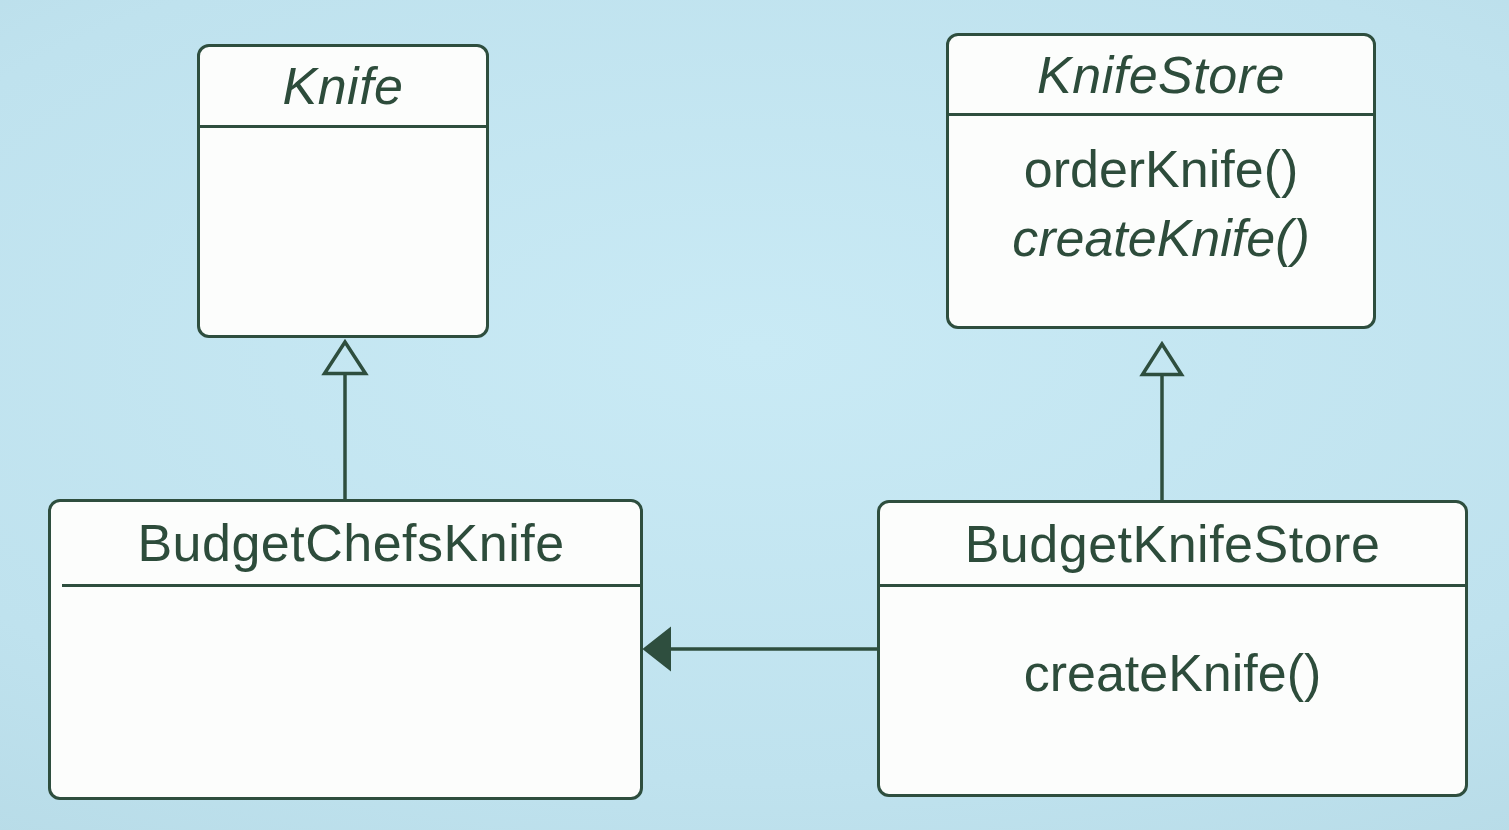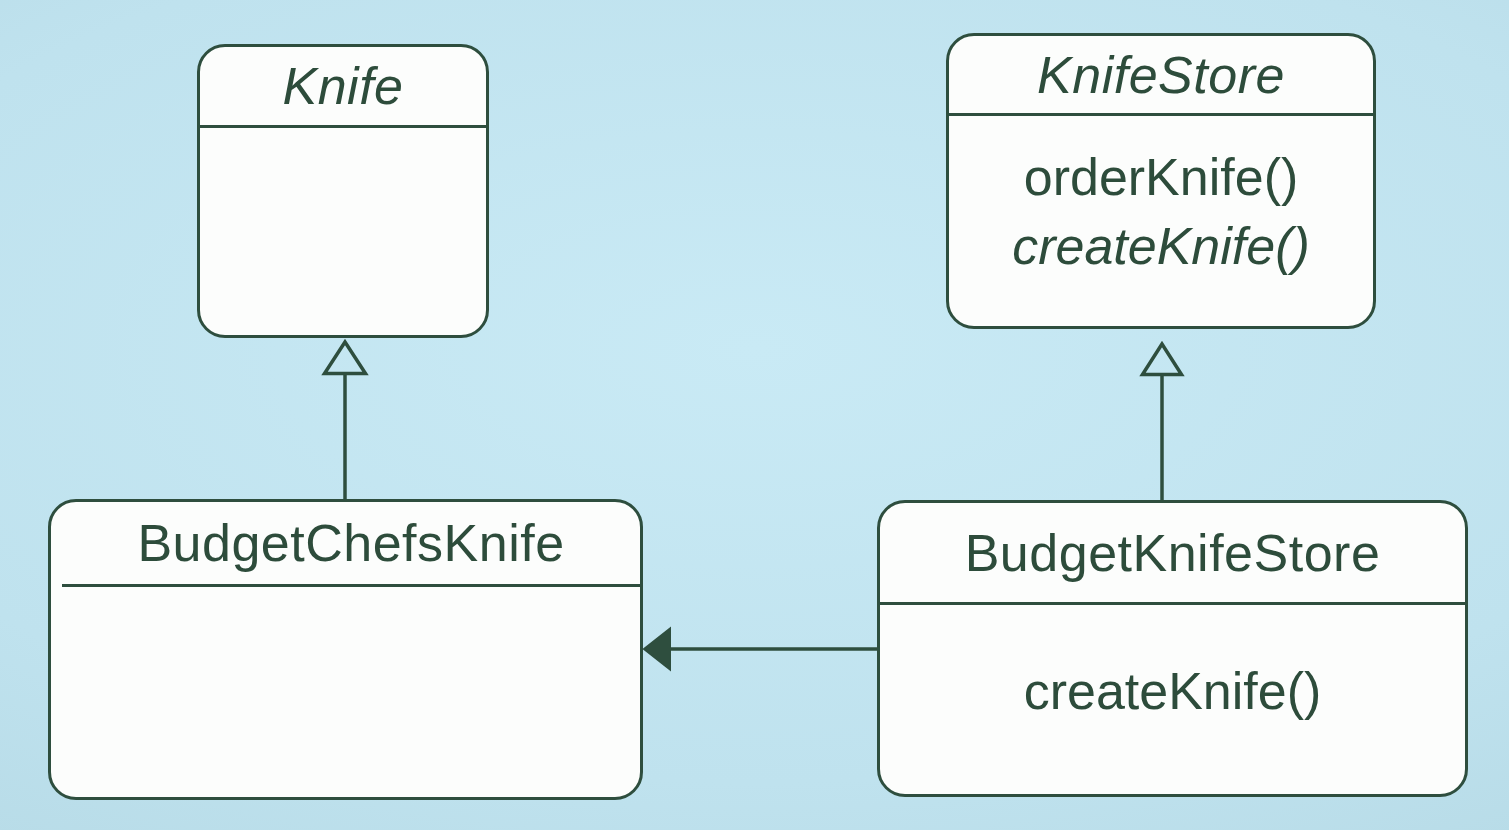--- a/index.html
+++ b/index.html
@@ -20,21 +20,21 @@
     background: radial-gradient(ellipse 115% 95% at 50% 42%,
                 var(--background-center, #c9eaf5) 0%,
                 #bfe2ee 55%,
                 var(--background-edge, #b0d5e1) 100%);
   }
 
   .uml-class {
     position: absolute;
     background: var(--box-fill, #fcfdfc);
     border: 3.5px solid var(--line, #2e4e3e);
-    border-radius: 28px;
+    border-radius: 12px;
     color: var(--text, #2d4c3b);
   }
   .uml-header {
     display: flex;
     align-items: center;
     justify-content: center;
     border-bottom: 3.5px solid var(--line, #2e4e3e);
     font-size: 52px;
     letter-spacing: 0.5px;
     white-space: nowrap;
@@ -48,27 +48,27 @@
     white-space: nowrap;
   }
   .italic { font-style: italic; }
 
   
   #class-knife              { left: 197px; top: 44px;  width: 292px; height: 294px; }
   #class-knife .uml-header  { height: 81px; }
 
   #class-knife-store              { left: 946px; top: 33px;  width: 430px; height: 296px; }
   #class-knife-store .uml-header  { height: 80px; }
-  #class-knife-store .uml-body    { padding-top: 19px; margin-top: 8px; }
+  #class-knife-store .uml-body    { padding-top: 19px; }
 
   #class-budget-chefs-knife             { left: 48px;  top: 499px; width: 595px; height: 301px; padding-left: 11px; }
   #class-budget-chefs-knife .uml-header { height: 85px; }
 
   #class-budget-knife-store             { left: 877px; top: 500px; width: 591px; height: 297px; }
-  #class-budget-knife-store .uml-header { height: 102px; }
+  #class-budget-knife-store .uml-header { height: 84px; }
   #class-budget-knife-store .uml-body   { padding-top: 52px; }
 
   .arrow-layer {
     position: absolute;
     left: 0; top: 0;
     width: 1509px; height: 830px;
     pointer-events: none;
   }
   .arrow-line {
     stroke: var(--line, #2e4e3e);

